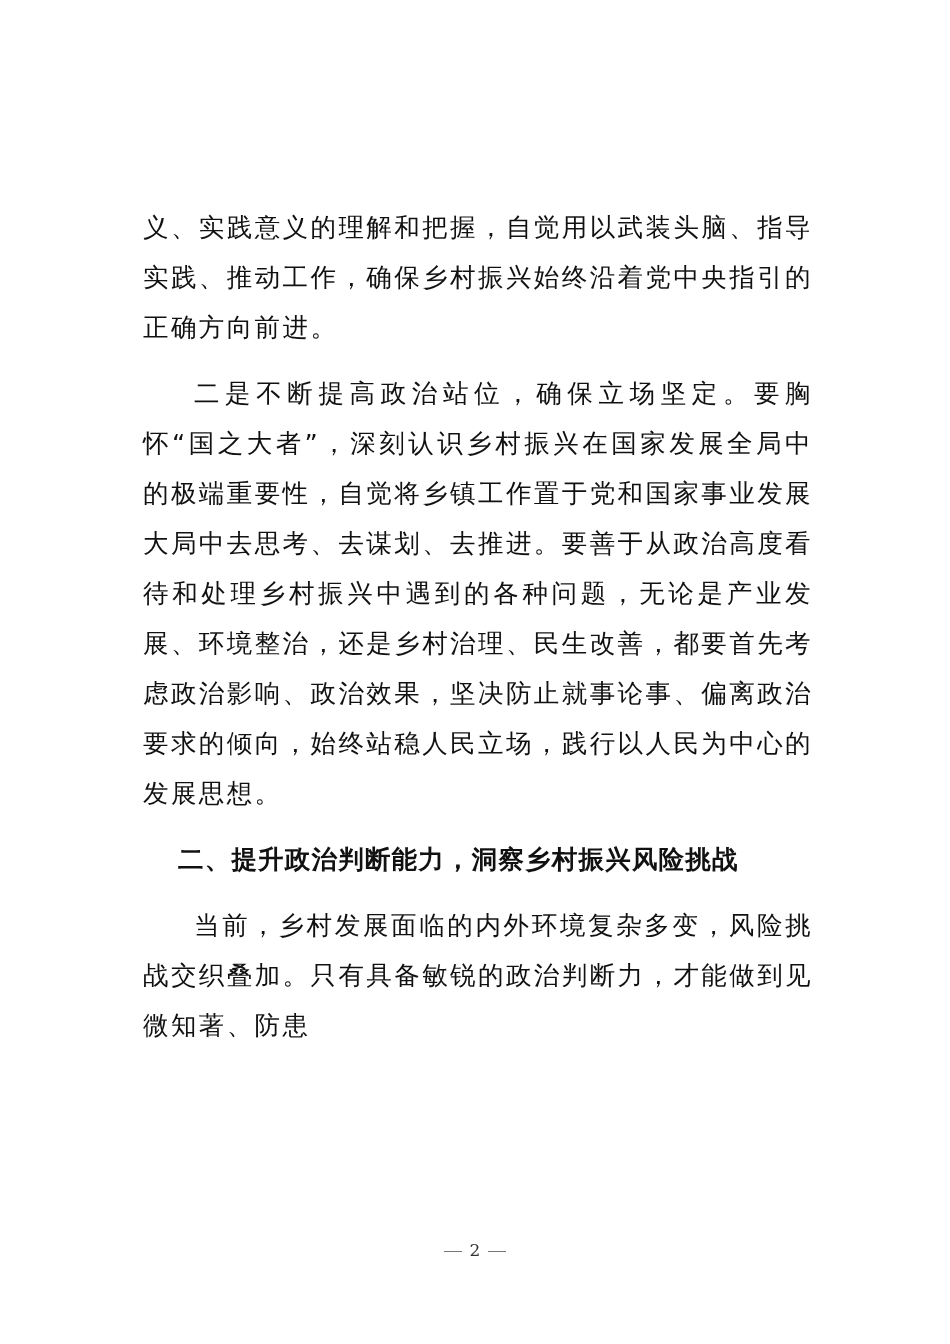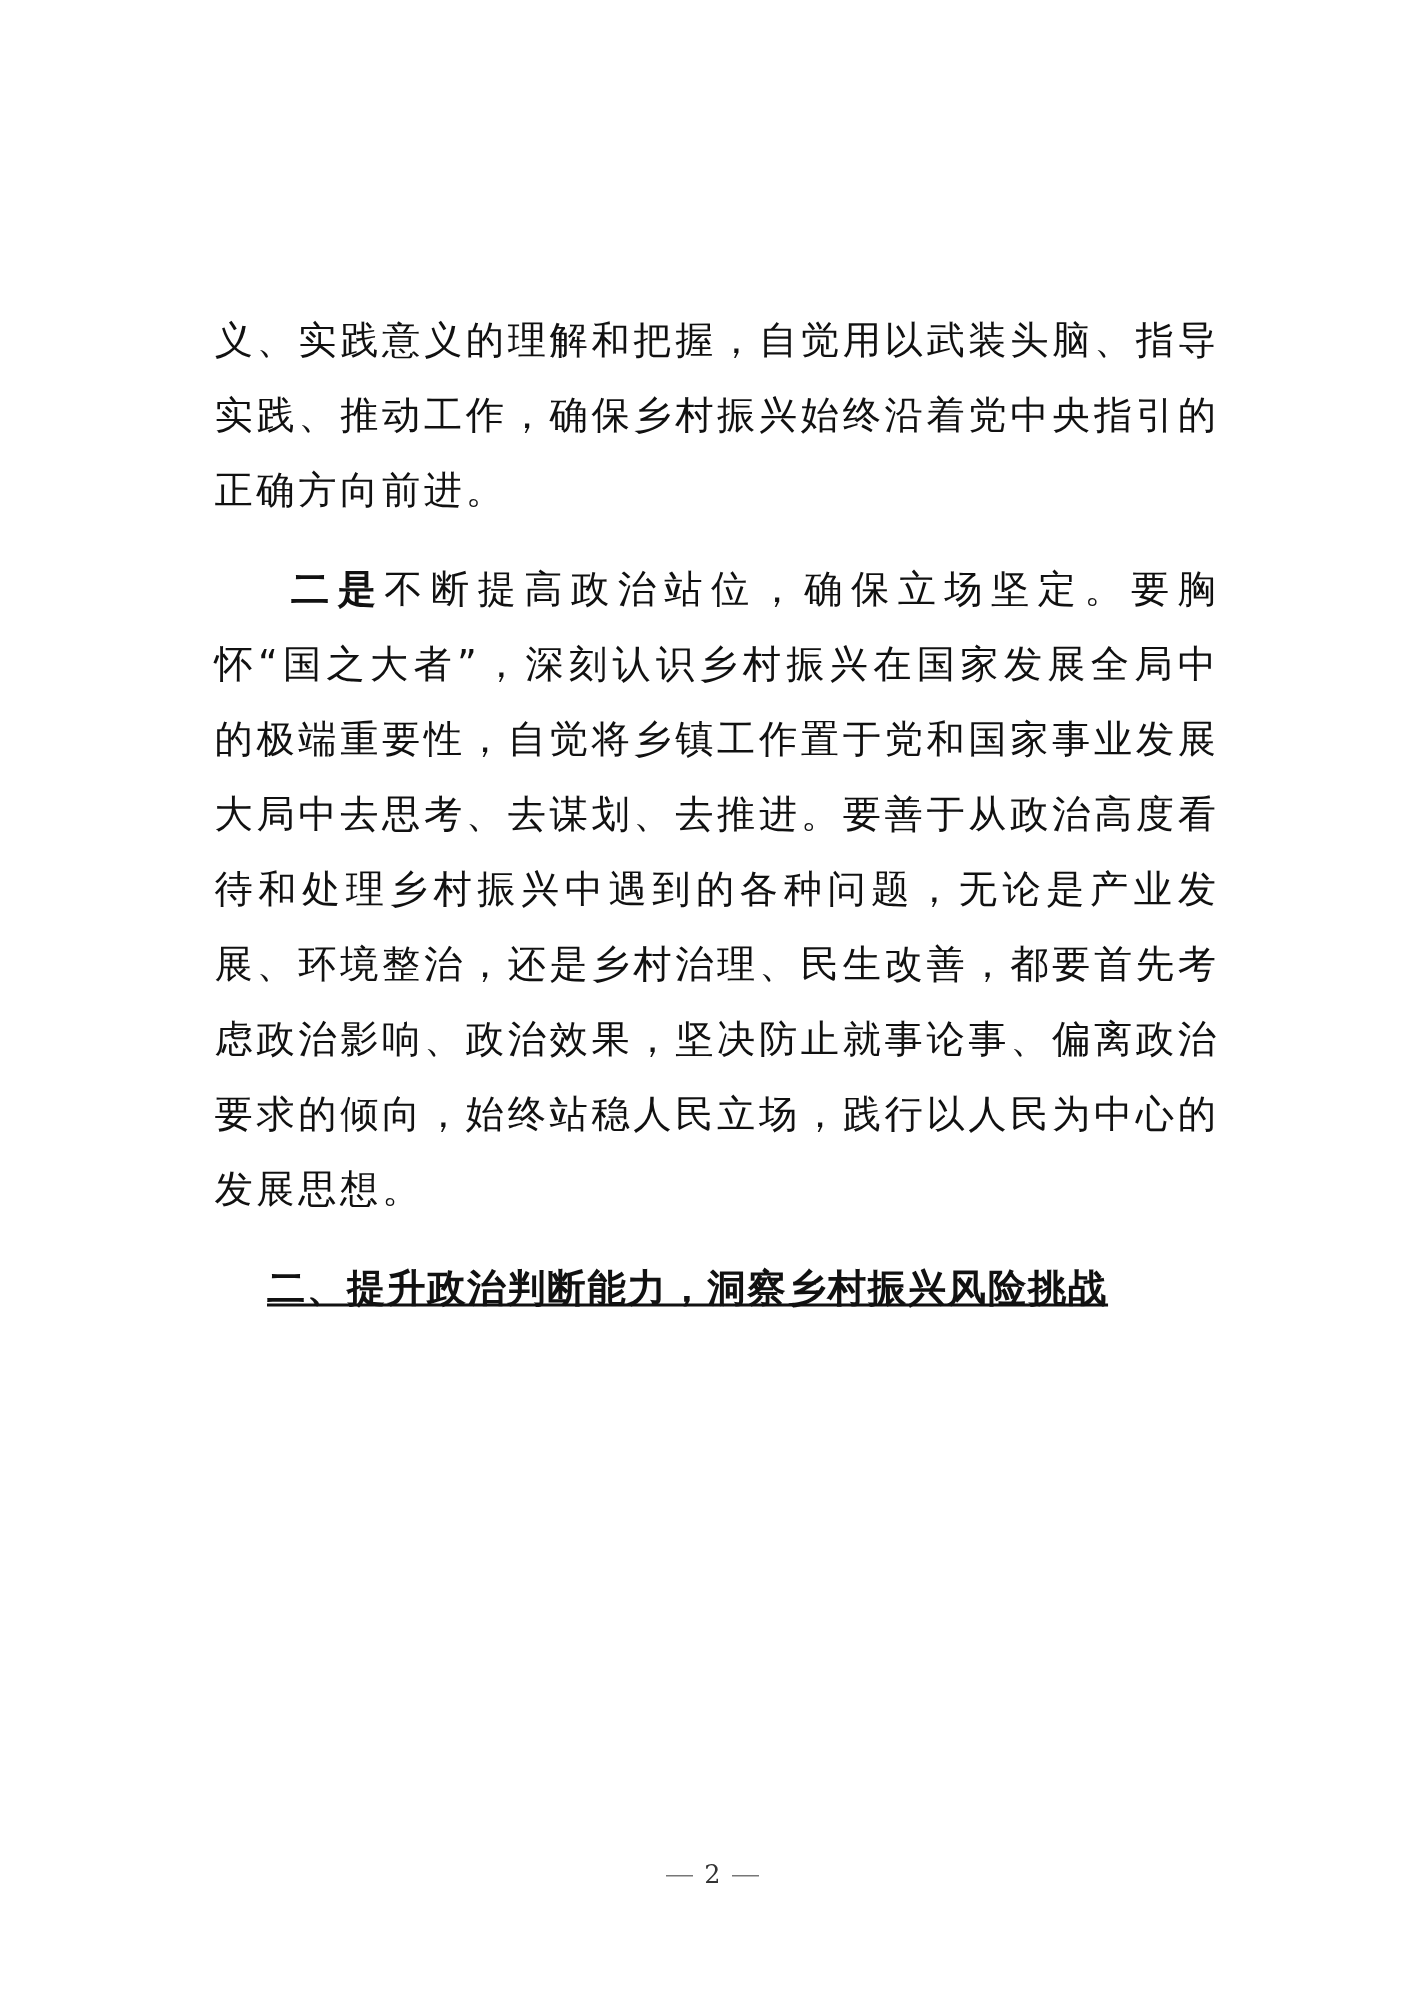--- a/index.html
+++ b/index.html
@@ -27,30 +27,29 @@
     line-height: 50px;
     letter-spacing: 2.4px;
     text-align: justify;
     text-align-last: left;
     word-break: break-all;
   }
   .para.indent {
     text-indent: 51px;
   }
   .lead {
-    font-weight: bold;
+    font-weight: normal;
   }
   .heading {
     margin: 0;
     font-size: 25.5px;
     line-height: 50px;
     letter-spacing: 1.2px;
     font-weight: bold;
     text-indent: 51px;
-    text-decoration: underline;
   }
   .footer {
     position: absolute;
     top: 1240px;
     left: 0;
     width: 950px;
     text-align: center;
     font-family: "DejaVu Serif", "Liberation Serif", serif;
     font-size: 17px;
     color: #333333;
@@ -72,17 +71,20 @@
     <span>义、实践意义的理解和把握，自觉用以武装头脑、指导实践、推动工作，确保乡村振兴始终沿着党中央指引的正确方向前进。</span>
   </p>
 
   <p class="para indent">
     <span class="lead">二是</span><span>不断提高政治站位，确保立场坚定。要胸怀“国之大者”，深刻认识乡村振兴在国家发展全局中的极端重要性，自觉将乡镇工作置于党和国家事业发展大局中去思考、去谋划、去推进。要善于从政治高度看待和处理乡村振兴中遇到的各种问题，无论是产业发展、环境整治，还是乡村治理、民生改善，都要首先考虑政治影响、政治效果，坚决防止就事论事、偏离政治要求的倾向，始终站稳人民立场，践行以人民为中心的发展思想。</span>
   </p>
 
 
   <p class="heading">二、提升政治判断能力，洞察乡村振兴风险挑战</p>
 
+  <p class="para indent">
+    <span>当前，乡村发展面临的内外环境复杂多变，风险挑战交织叠加。只有具备敏锐的政治判断力，才能做到见微知著、防患</span>
+  </p>
 </div>
 
 <div class="footer">
   <span class="dash"></span><span>2</span><span class="dash"></span>
 </div>
 
 </body></html>

